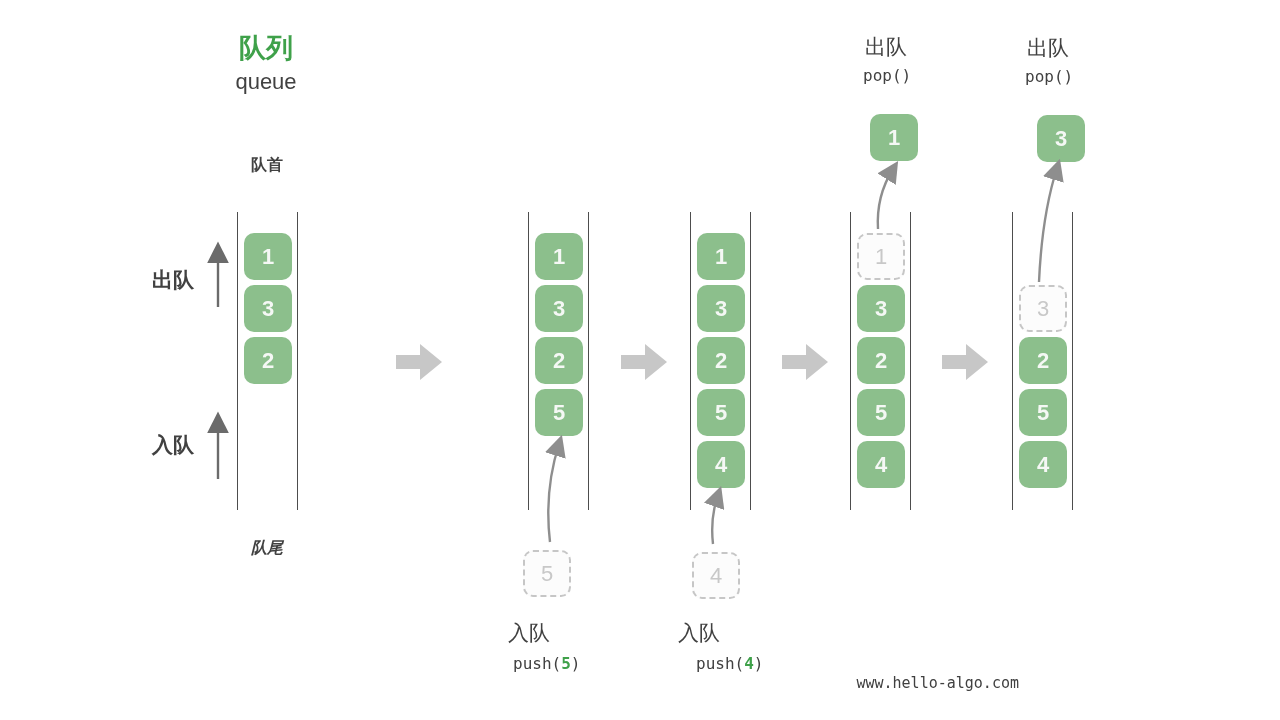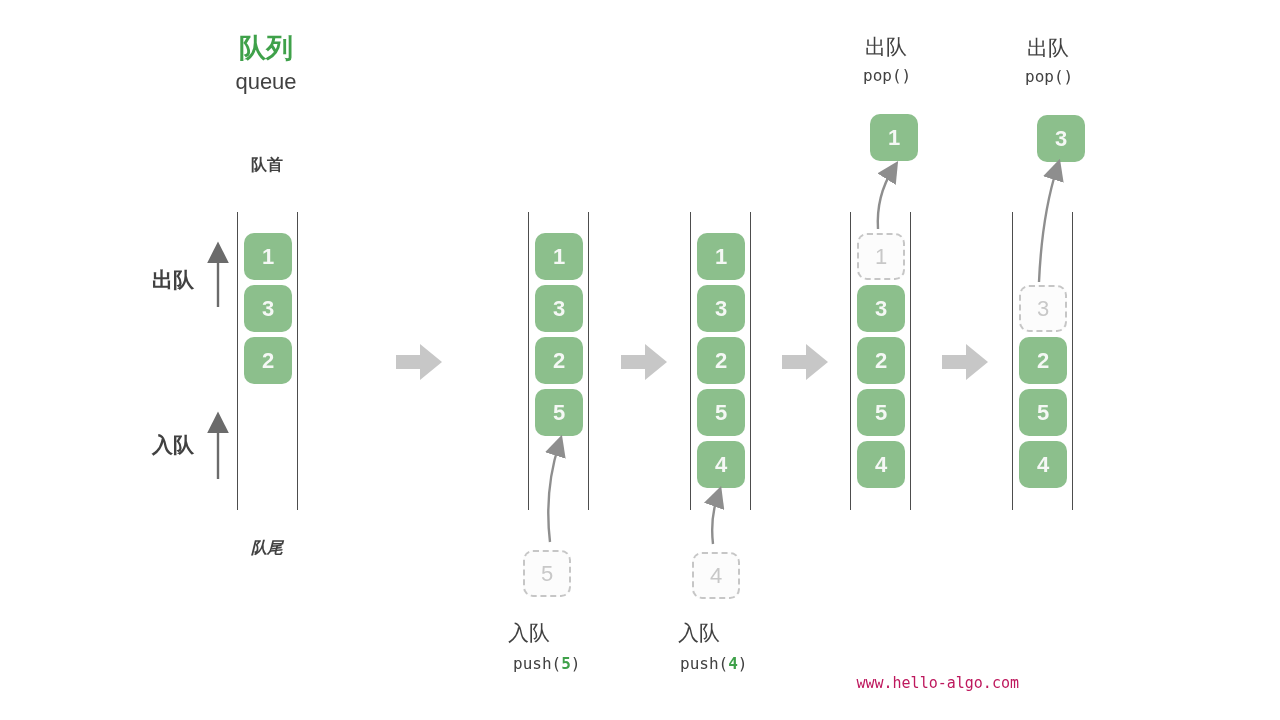--- a/index.html
+++ b/index.html
@@ -41,28 +41,28 @@
   
   .out3 { left:870px; top:114px; }
   .out4 { left:1037px; top:115px; }
 
   
   .act-cn { position:absolute; font-size:21px; font-weight:500; color:#414141; white-space:nowrap; }
   .act-code { position:absolute; font-family:"DejaVu Sans Mono", monospace;
               font-size:16px; color:#414141; white-space:nowrap; }
   .act-code .arg { color:#3FA14A; font-weight:700; }
   .push1-cn { left:508px; top:619px; }  .push1-code { left:505px; top:654px;margin-left:8px; }
-  .push2-cn { left:678px; top:619px; }  .push2-code { left:680px; top:654px; }
+  .push2-cn { left:678px; top:619px; }  .push2-code { left:696px; top:654px; }
   .pop1-cn  { left:865px; top:33px; }   .pop1-code  { left:863px; top:66px; }
   .pop2-cn  { left:1027px; top:34px; }  .pop2-code  { left:1025px; top:67px; }
 
   
   .svgabs { position:absolute; overflow:visible; }
   .watermark { position:absolute; right:40px; top:674px;
-               font-family:"DejaVu Sans Mono", monospace; font-size:15px; color:#be185d; }
+               font-family:"DejaVu Sans Mono", monospace; font-size:15px; color:#404040; }
 </style>
 </head>
 <body>
 
 <div class="canvas">
 
   <svg width="0" height="0" style="position:absolute">
     <defs>
       <marker id="ah-light" markerWidth="9" markerHeight="9" refX="5" refY="4.5" orient="auto">
         <path d="M0,0 L9,4.5 L0,9 z" fill="#8E8E8E"></path>

